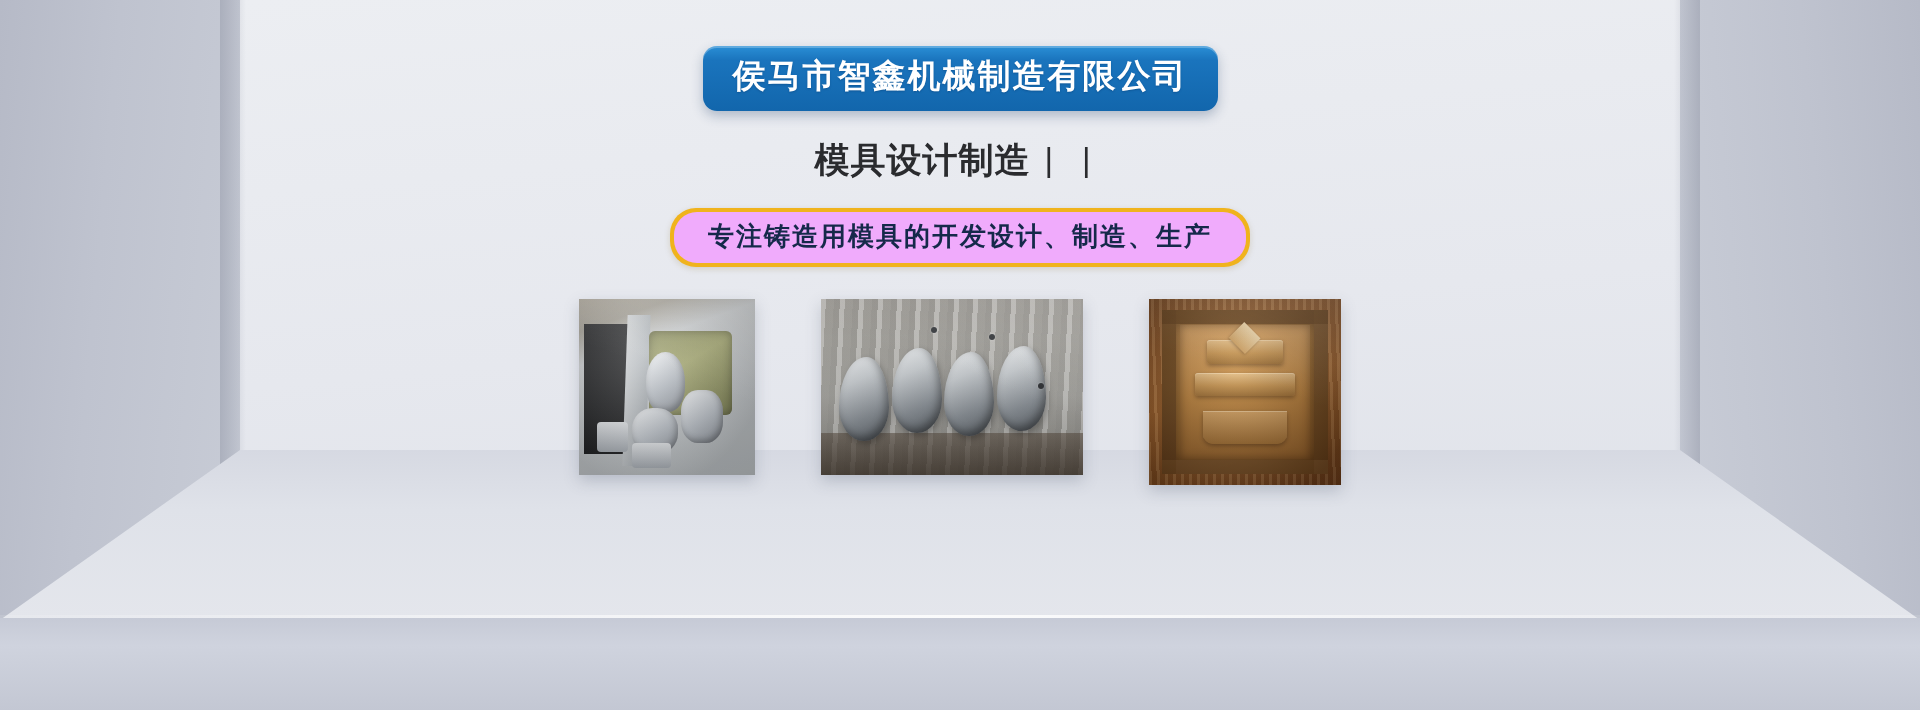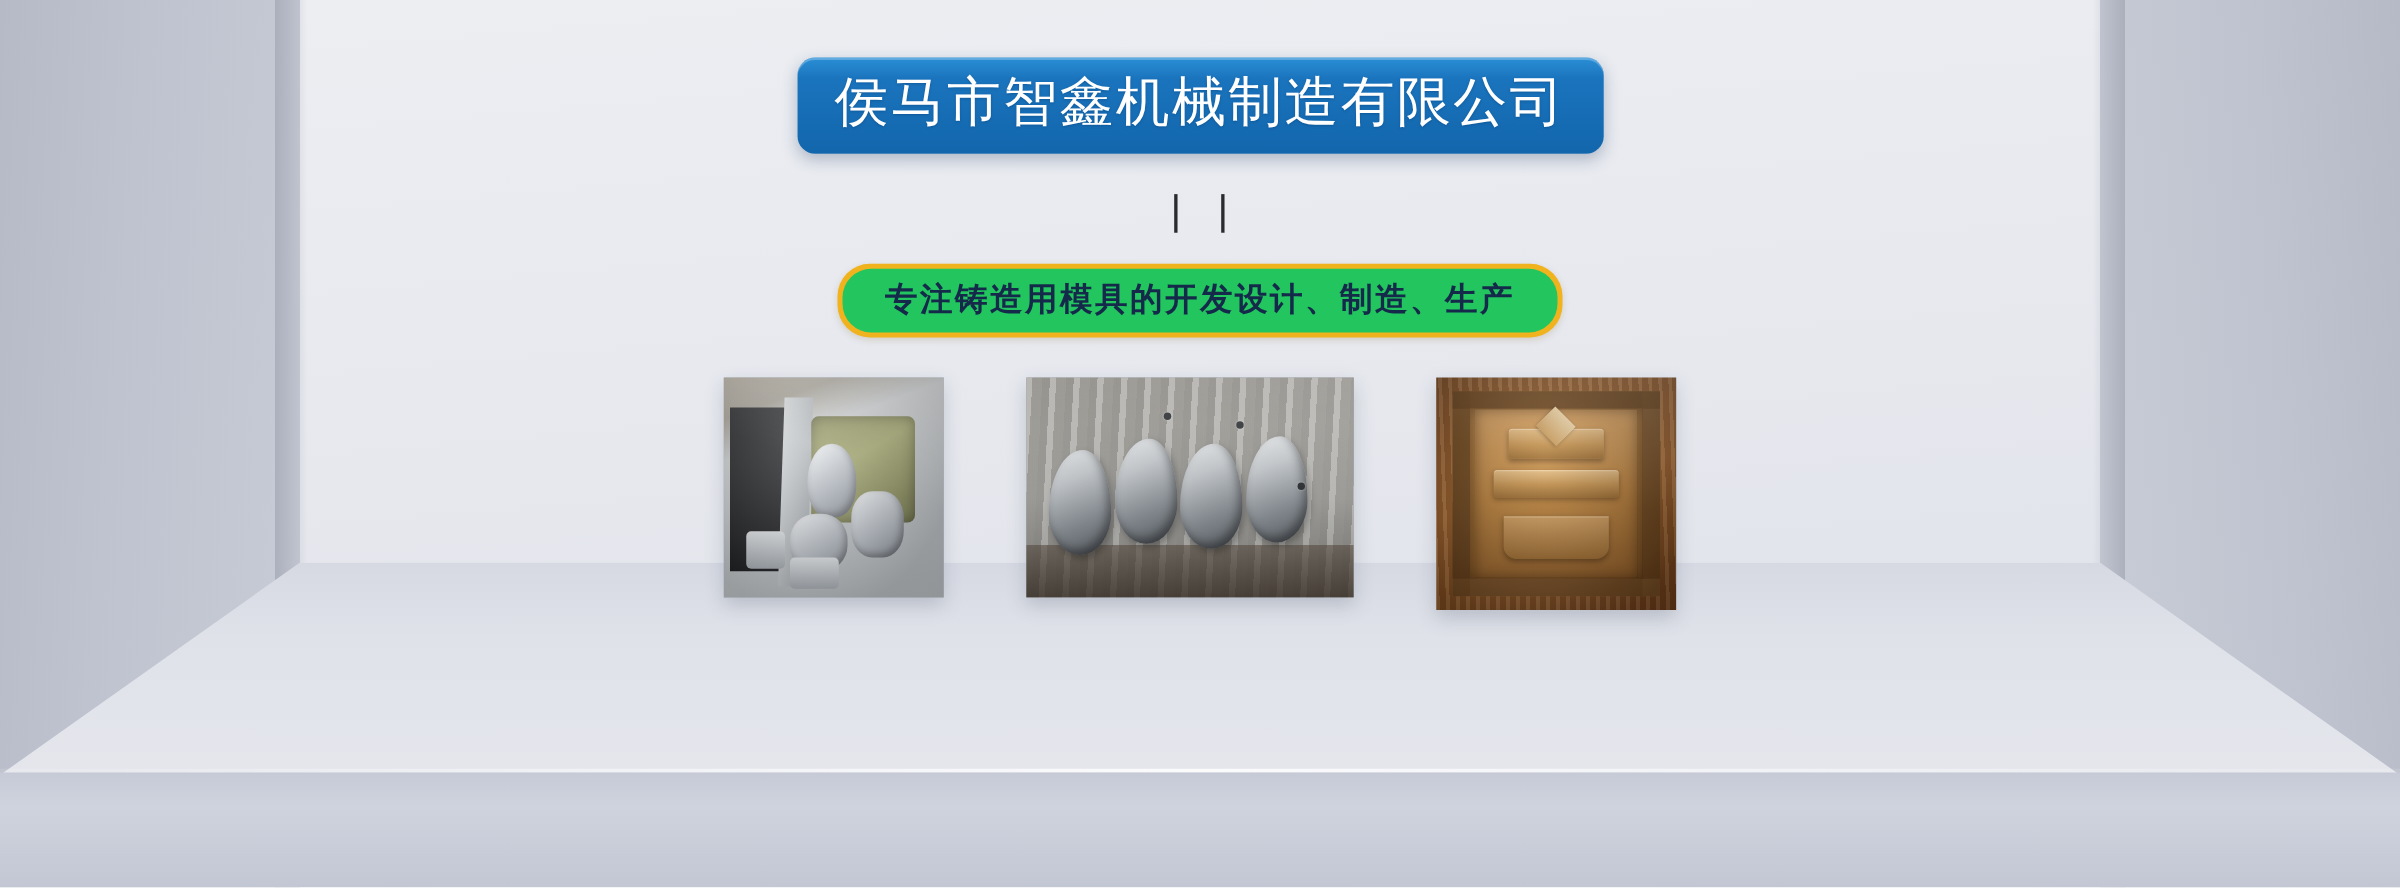--- a/index.html
+++ b/index.html
@@ -76,21 +76,21 @@
 
   
   .title-pill {
     margin-top:46px;
     background:linear-gradient(180deg,#2a8fd6 0%,#1a74bd 22%,#1266ac 100%);
     border-radius:14px;
     padding:11px 30px 15px;
     box-shadow:0 5px 12px rgba(40,70,110,.30), inset 0 2px 0 rgba(255,255,255,.25);
   }
   .title-text {
-    font-size:43px; font-weight:normal; color:#ffffff;
+    font-size:33px; font-weight:bold; color:#ffffff;
     letter-spacing:2px; line-height:1.18; white-space:nowrap;
     text-shadow:0 1px 2px rgba(0,50,100,.35);
   }
 
   
   .services {
     margin-top:26px;
     font-size:35px; font-weight:bold; color:#2a2b2e;
     letter-spacing:1px; white-space:nowrap;
     display:flex; align-items:center; gap:0;
@@ -101,21 +101,21 @@
 
   
   .slogan-wrap {
     margin-top:24px;
     background:#f0b31d;
     border-radius:26px;
     padding:4px;
     box-shadow:0 2px 6px rgba(120,90,10,.18);
   }
   .slogan-inner {
-    background:#22c55e;
+    background:#f0abfc;
     border-radius:23px;
     padding:7px 34px 9px;
   }
   .slogan-text {
     font-size:26px; font-weight:bold; color:#15294a;
     letter-spacing:2px; white-space:nowrap;
   }
 
   
   .gallery {
@@ -278,20 +278,21 @@
     <div class="podium-face"></div>
   </div>
 
   <div class="content">
 
     <div class="title-pill">
       <div class="title-text">侯马市智鑫机械制造有限公司</div>
     </div>
 
     <div class="services">
+      <span>模具设计制造</span>
       <span class="sep">|</span>
       <span class="sep">|</span>
     </div>
 
     <div class="slogan-wrap">
       <div class="slogan-inner">
         <div class="slogan-text">专注铸造用模具的开发设计、制造、生产</div>
       </div>
     </div>
 

